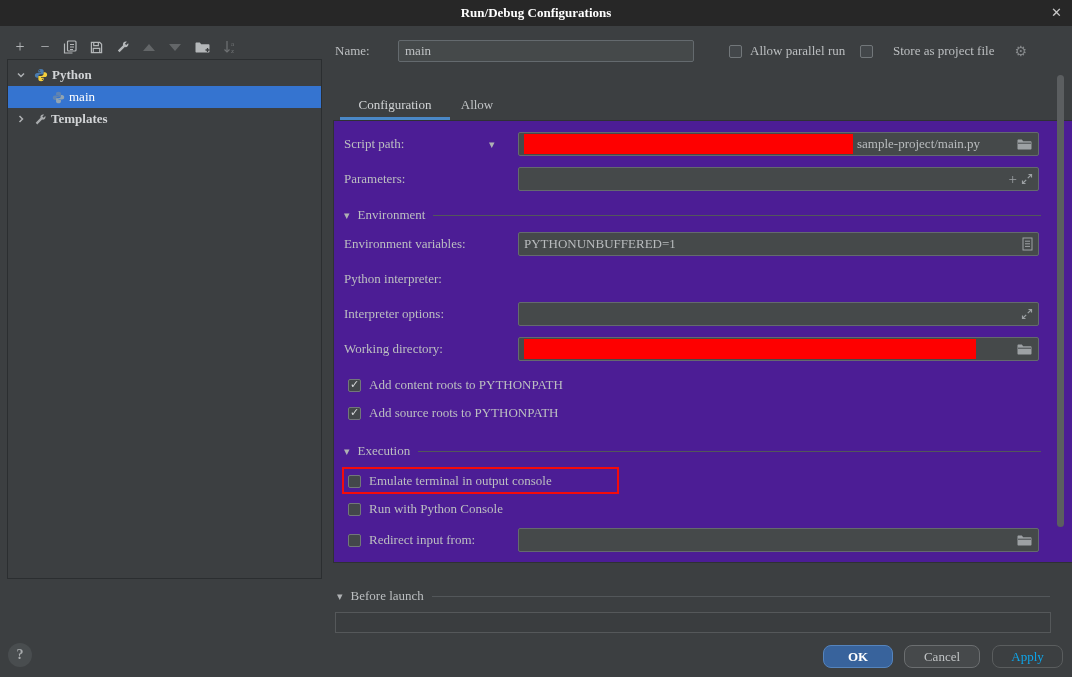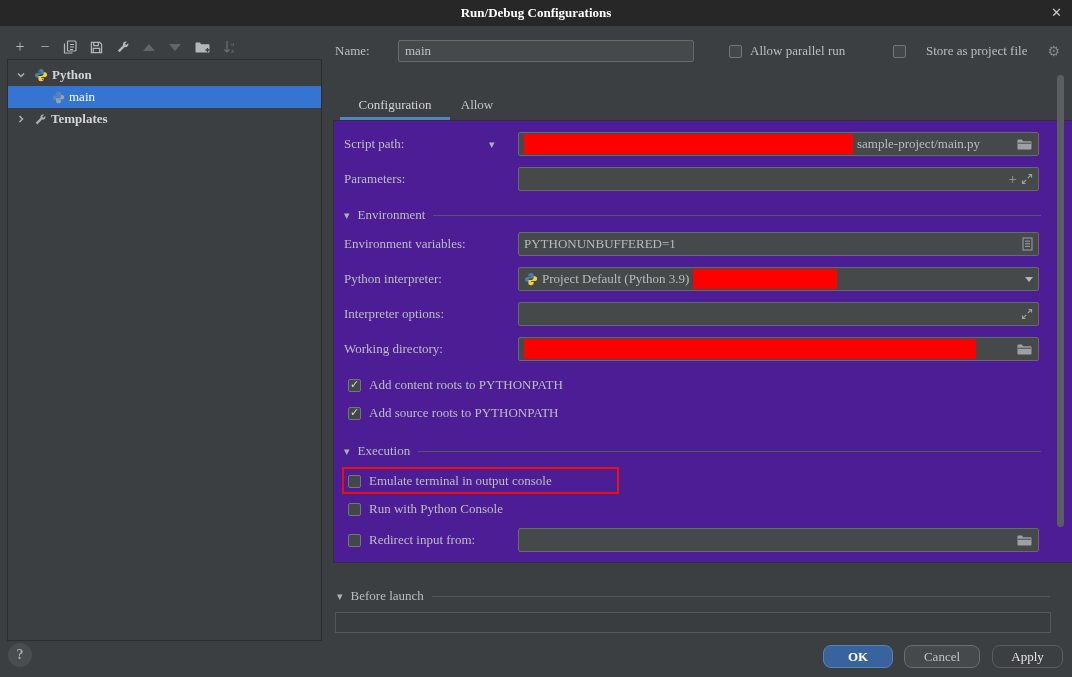--- a/index.html
+++ b/index.html
@@ -9,21 +9,21 @@
   
   .titlebar{left:0;top:0;width:1072px;height:26px;background:#272727;display:flex;align-items:center;justify-content:center;}
   .titlebar .title{color:#ffffff;font-weight:bold;font-size:13px;}
   .close-x{position:absolute;right:10px;top:0;height:26px;display:flex;align-items:center;color:#c9c9c9;font-size:13px;cursor:default;}
   
   .tbicon{position:absolute;top:38px;width:18px;height:18px;display:flex;align-items:center;justify-content:center;color:#b4b7b9;font-size:16px;line-height:16px;}
   .tbicon.disabled{opacity:.42;}
   .tri-up{width:0;height:0;border-left:6px solid transparent;border-right:6px solid transparent;border-bottom:7px solid #9a9da0;}
   .tri-down{width:0;height:0;border-left:6px solid transparent;border-right:6px solid transparent;border-top:7px solid #9a9da0;}
   
-  .treepanel{left:7px;top:59px;width:315px;height:582px;border:1px solid #2b2e30;box-sizing:border-box;background:#3c3f41;}
+  .treepanel{left:7px;top:59px;width:315px;height:520px;border:1px solid #2b2e30;box-sizing:border-box;background:#3c3f41;}
   .trow{position:absolute;left:0;width:100%;height:22px;display:flex;align-items:center;box-sizing:border-box;}
   .trow .chev{width:10px;height:10px;margin-left:8px;flex:none;}
   .trow .ticon{margin-left:8px;flex:none;display:flex;}
   .trow .tlabel{margin-left:4px;font-weight:bold;color:#d2d4d6;}
   .trow.selected{background:#3574d0;}
   .trow.selected .tlabel{color:#ffffff;font-weight:normal;}
   
   .input{box-sizing:border-box;background:#45494a;border:1px solid #646a6e;border-radius:2px;height:22px;display:flex;align-items:center;padding:0 6px;color:#bfc2c4;}
   .cb{width:13px;height:13px;box-sizing:border-box;background:#43474a;border:1px solid #72777a;border-radius:2px;display:inline-flex;align-items:center;justify-content:center;font-size:11px;line-height:11px;color:#d8dadc;flex:none;}
   .cb .ck{position:relative;top:-1px;}
@@ -44,21 +44,21 @@
   .annotation{position:absolute;left:8px;top:346px;width:277px;height:27px;border:2px solid #f40b0b;box-sizing:border-box;z-index:5;}
   
   .bl-box{left:335px;top:612px;width:716px;height:21px;border:1px solid #55585a;box-sizing:border-box;background:#3a3d3f;}
   
   .scroll-thumb{left:1057px;top:75px;width:7px;height:452px;background:#5b5e60;border-radius:4px;}
   
   .helpbtn{left:8px;top:643px;width:24px;height:24px;border-radius:50%;background:#494d4f;color:#a7aaac;display:flex;align-items:center;justify-content:center;font-size:14px;font-weight:bold;}
   .btn{position:absolute;top:645px;height:23px;box-sizing:border-box;border-radius:8px;display:flex;align-items:center;justify-content:center;}
   .btn-ok{left:823px;width:70px;background:#38639c;border:1px solid #5584bd;color:#ffffff;font-weight:bold;}
   .btn-cancel{left:904px;width:76px;background:#46494b;border:1px solid #6b6e70;color:#c0c3c5;}
-  .btn-apply{left:992px;width:71px;background:transparent;border:1px solid #5a5d5e;color:#e5e5e5;}
+  .btn-apply{left:992px;width:71px;background:transparent;border:1px solid #5a5d5e;color:#0ea5e9;}
   svg{display:block;}
 </style>
 </head>
 <body>
 
 <div id="app">
 
   <div class="abs titlebar">
     <span class="title">Run/Debug Configurations</span>
     <span class="close-x">✕</span>
@@ -152,21 +152,21 @@
   </div>
 
   <span class="abs" style="left:335px;top:40px;line-height:22px;">Name:</span>
   <div class="abs input" style="left:398px;top:40px;width:296px;">
     <span>main</span>
   </div>
   <div class="abs cbrow" style="left:729px;top:39px;">
     <span class="cb"></span>
     <span>Allow parallel run</span>
   </div>
-  <div class="abs cbrow" style="left:893px;top:39px;gap:20px;">
+  <div class="abs cbrow" style="left:860px;top:39px;gap:20px;">
     <span class="cb"></span>
     <span>Store as project file</span>
     <span style="color:#85888a;font-size:14px;">⚙</span>
   </div>
 
   <div class="abs tab" style="left:340px;width:110px;color:#d2d4d6;">
     <span>Configuration</span>
   </div>
   <div class="abs tab" style="left:452px;width:50px;">
     <span>Allow</span>
@@ -214,30 +214,20 @@
       <span class="spacer"></span>
       <svg width="11" height="14" viewBox="0 0 11 14">
           <g stroke="#9da1a4" stroke-width="1" fill="none">
             <rect x="1" y="1" width="9" height="12"></rect>
             <path d="M3 4.2h5M3 6.8h5M3 9.4h5"></path>
           </g>
         </svg>
     </div>
 
     <span class="lbl" style="left:10px;top:146px;">Python interpreter:</span>
-    <div class="field" style="left:184px;top:146px;">
-      <svg width="14" height="14" viewBox="0 0 16 16">
-          <path fill="#4a7cb0" d="M7.9 1C6 1 5 1.9 5 3.2V5h3v.6H3.7C2.2 5.6 1 6.7 1 8.4c0 1.6 1 2.8 2.6 2.8H5V9.4C5 8 6.2 7 7.6 7H11V3.2C11 1.9 9.9 1 7.9 1z"></path>
-          <path fill="#f3cf3c" d="M8.1 15c1.9 0 2.9-.9 2.9-2.2V11H8v-.6h4.3c1.5 0 2.7-1.1 2.7-2.8 0-1.6-1-2.8-2.6-2.8H11v1.8C11 8 9.8 9 8.4 9H5v3.8C5 14.1 6.1 15 8.1 15z"></path>
-        </svg>
-      <span>Project Default (Python 3.9)</span>
-      <span class="redact" style="width:144px;"></span>
-      <span class="spacer"></span>
-      <span class="combo-arrow"></span>
-    </div>
 
     <span class="lbl" style="left:10px;top:181px;">Interpreter options:</span>
     <div class="field" style="left:184px;top:181px;">
       <span></span>
       <span class="spacer"></span>
       <svg width="12" height="12" viewBox="0 0 12 12">
           <g stroke="#9da1a4" stroke-width="1.2" fill="none">
             <path d="M7.5 1.5h3v3"></path>
             <path d="M10.5 1.5 6.8 5.2"></path>
             <path d="M4.5 10.5h-3v-3"></path>

